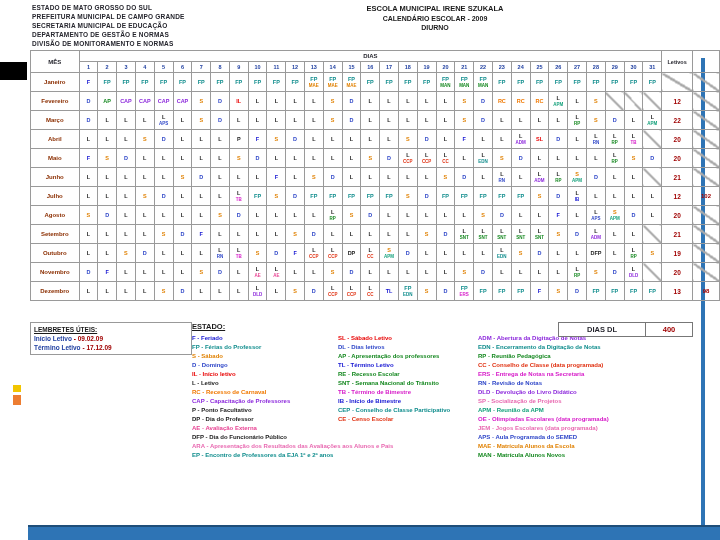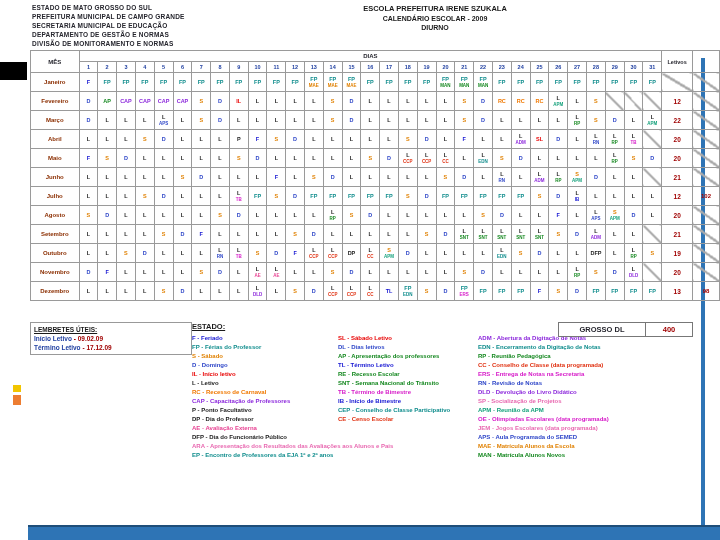--- a/index.html
+++ b/index.html
@@ -68,21 +68,21 @@
 
   <div class="hdr-left">
     <div>ESTADO DE MATO GROSSO DO SUL</div>
     <div>PREFEITURA MUNICIPAL DE CAMPO GRANDE</div>
     <div>SECRETARIA MUNICIPAL DE EDUCAÇÃO</div>
     <div>DEPARTAMENTO DE GESTÃO E NORMAS</div>
     <div>DIVISÃO DE MONITORAMENTO E NORMAS</div>
   </div>
 
   <div class="hdr-center">
-    <div class="l1">ESCOLA PREFEITURA IRENE SZUKALA</div>
+    <div class="l1">ESCOLA MUNICIPAL IRENE SZUKALA</div>
     <div class="l2">CALENDÁRIO ESCOLAR - 2009</div>
     <div class="l3">DIURNO</div>
   </div>
 
   <table class="cal">
     <thead>
       <tr>
         <th rowspan="2" class="mes-h">MÊS</th>
         <th colspan="31" class="dias-h">DIAS</th>
         <th rowspan="2" class="let-h">Letivos</th>
@@ -1394,17 +1394,17 @@
       <div class="legend-item" style="color: rgb(232, 104, 176);">SP - Socialização de Projetos</div>
       <div class="legend-item" style="color: rgb(18, 160, 122);">APM - Reunião da APM</div>
       <div class="legend-item" style="color: rgb(214, 25, 200);">OE - Olimpíadas Escolares (data programada)</div>
       <div class="legend-item" style="color: rgb(232, 104, 176);">JEM - Jogos Escolares (data programada)</div>
       <div class="legend-item" style="color: rgb(46, 70, 200);">APS - Aula Programada do SEMED</div>
       <div class="legend-item" style="color: rgb(224, 128, 0);">MAE - Matrícula Alunos da Escola</div>
       <div class="legend-item" style="color: rgb(19, 135, 30);">MAN - Matrícula Alunos Novos</div>
     </div>
 
   <div class="total-box">
-    <div class="t-label">GROSSO DL</div>
+    <div class="t-label">DIAS DL</div>
     <div class="t-value">400</div>
   </div>
 
 </div>
 
 </body></html>

